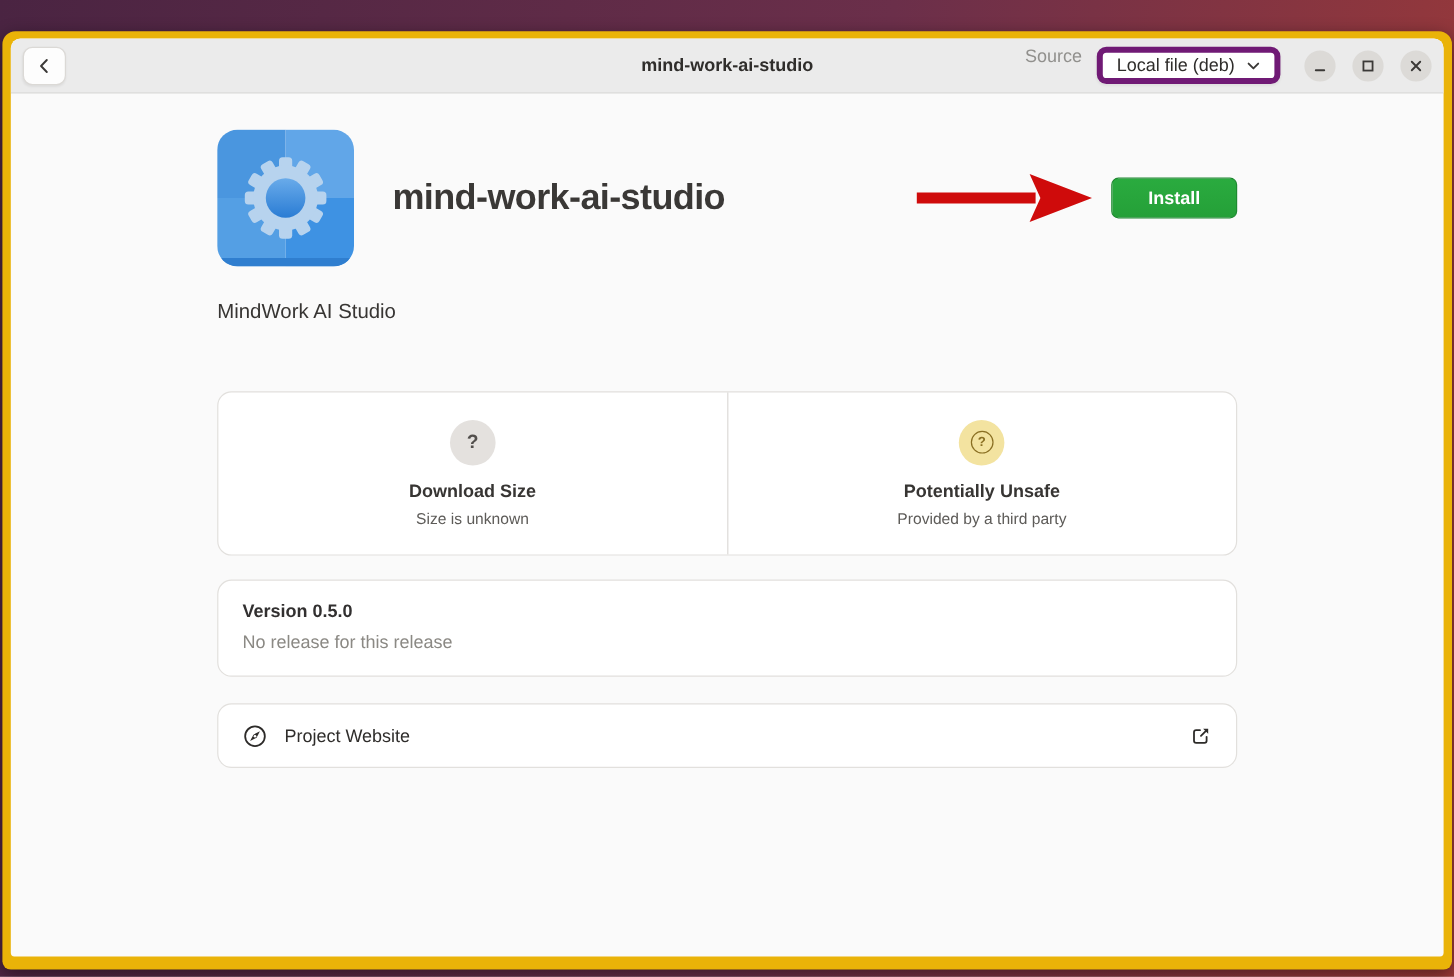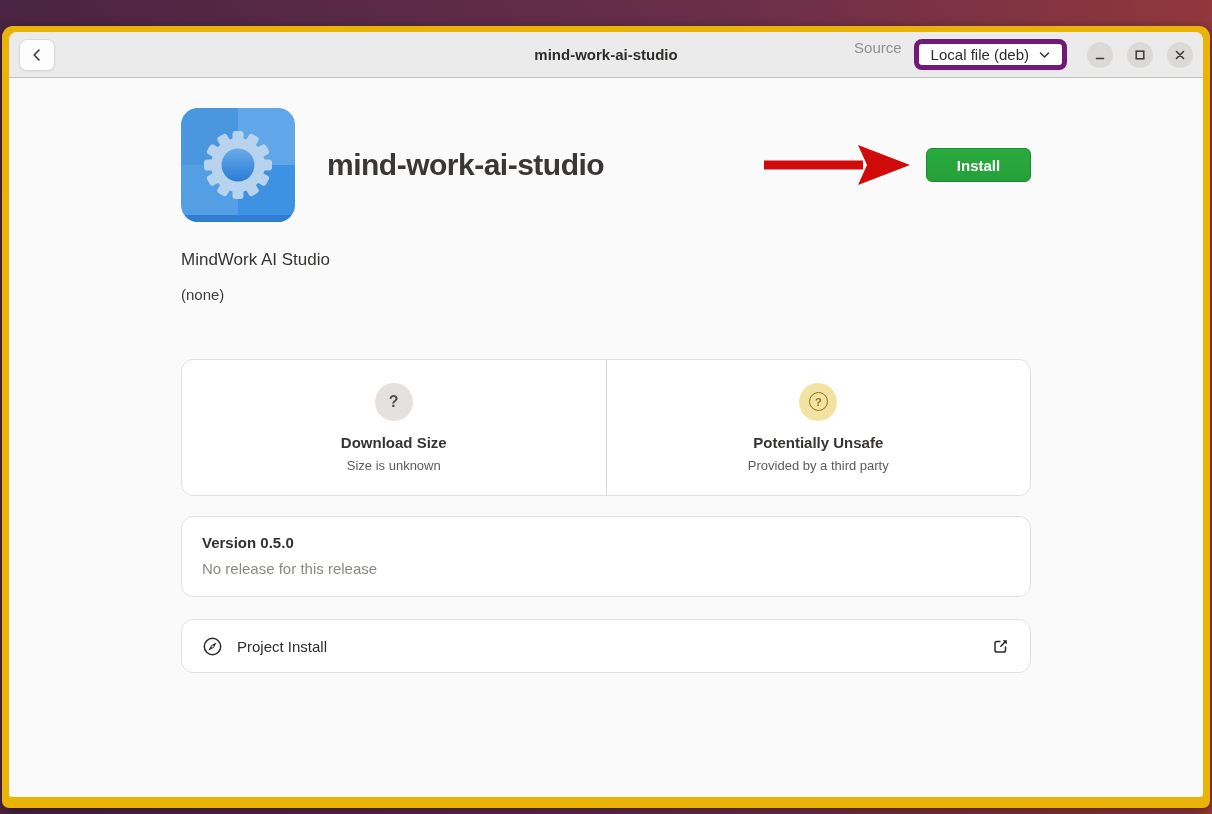--- a/index.html
+++ b/index.html
@@ -203,21 +203,20 @@
             <svg width="150" height="46" viewBox="0 0 150 46">
               <path d="M2 23 H101" stroke="#cf0b0b" stroke-width="9"></path>
               <polygon points="96,3 148,23 96,43 105,23" fill="#cf0b0b"></polygon>
             </svg>
           </span>
 
           <button class="install-btn">Install</button>
         </div>
 
         <div class="display-name">MindWork AI Studio</div>
-        <div class="developer">(none)</div>
 
         <div class="card context-tiles">
           <div class="tile">
             <div class="tile-circle neutral">
               <span class="q-plain">?</span>
             </div>
             <div class="tile-title">Download Size</div>
             <div class="tile-sub">Size is unknown</div>
           </div>
           <div class="tile-divider"></div>
@@ -238,21 +237,21 @@
         </div>
 
         <div class="card website-card">
           <span class="icon-flex">
             <svg width="21" height="21" viewBox="0 0 21 21">
               <circle cx="10.5" cy="10.5" r="8.2" fill="none" stroke="#2d2b29" stroke-width="1.5"></circle>
               <path d="M6.4 14.6 L9.2 9.2 L14.6 6.4 L11.8 11.8 Z" fill="#2d2b29"></path>
               <circle cx="10.5" cy="10.5" r="1.1" fill="#ffffff"></circle>
             </svg>
           </span>
-          <span class="website-label">Project Install</span>
+          <span class="website-label">Project Website</span>
           <span class="ext icon-flex">
             <svg width="19" height="19" viewBox="0 0 19 19">
               <path d="M9 4.5 H5.8 C4.8 4.5 4 5.3 4 6.3 V13.2 C4 14.2 4.8 15 5.8 15 H12.7 C13.7 15 14.5 14.2 14.5 13.2 V10" fill="none" stroke="#2d2b29" stroke-width="1.5" stroke-linecap="round"></path>
               <path d="M9.8 9.2 L14.6 4.4" stroke="#2d2b29" stroke-width="1.5" stroke-linecap="round"></path>
               <polygon points="11.6,3.2 15.8,3.2 15.8,7.4" fill="#2d2b29"></polygon>
             </svg>
           </span>
         </div>
 
       </div>

